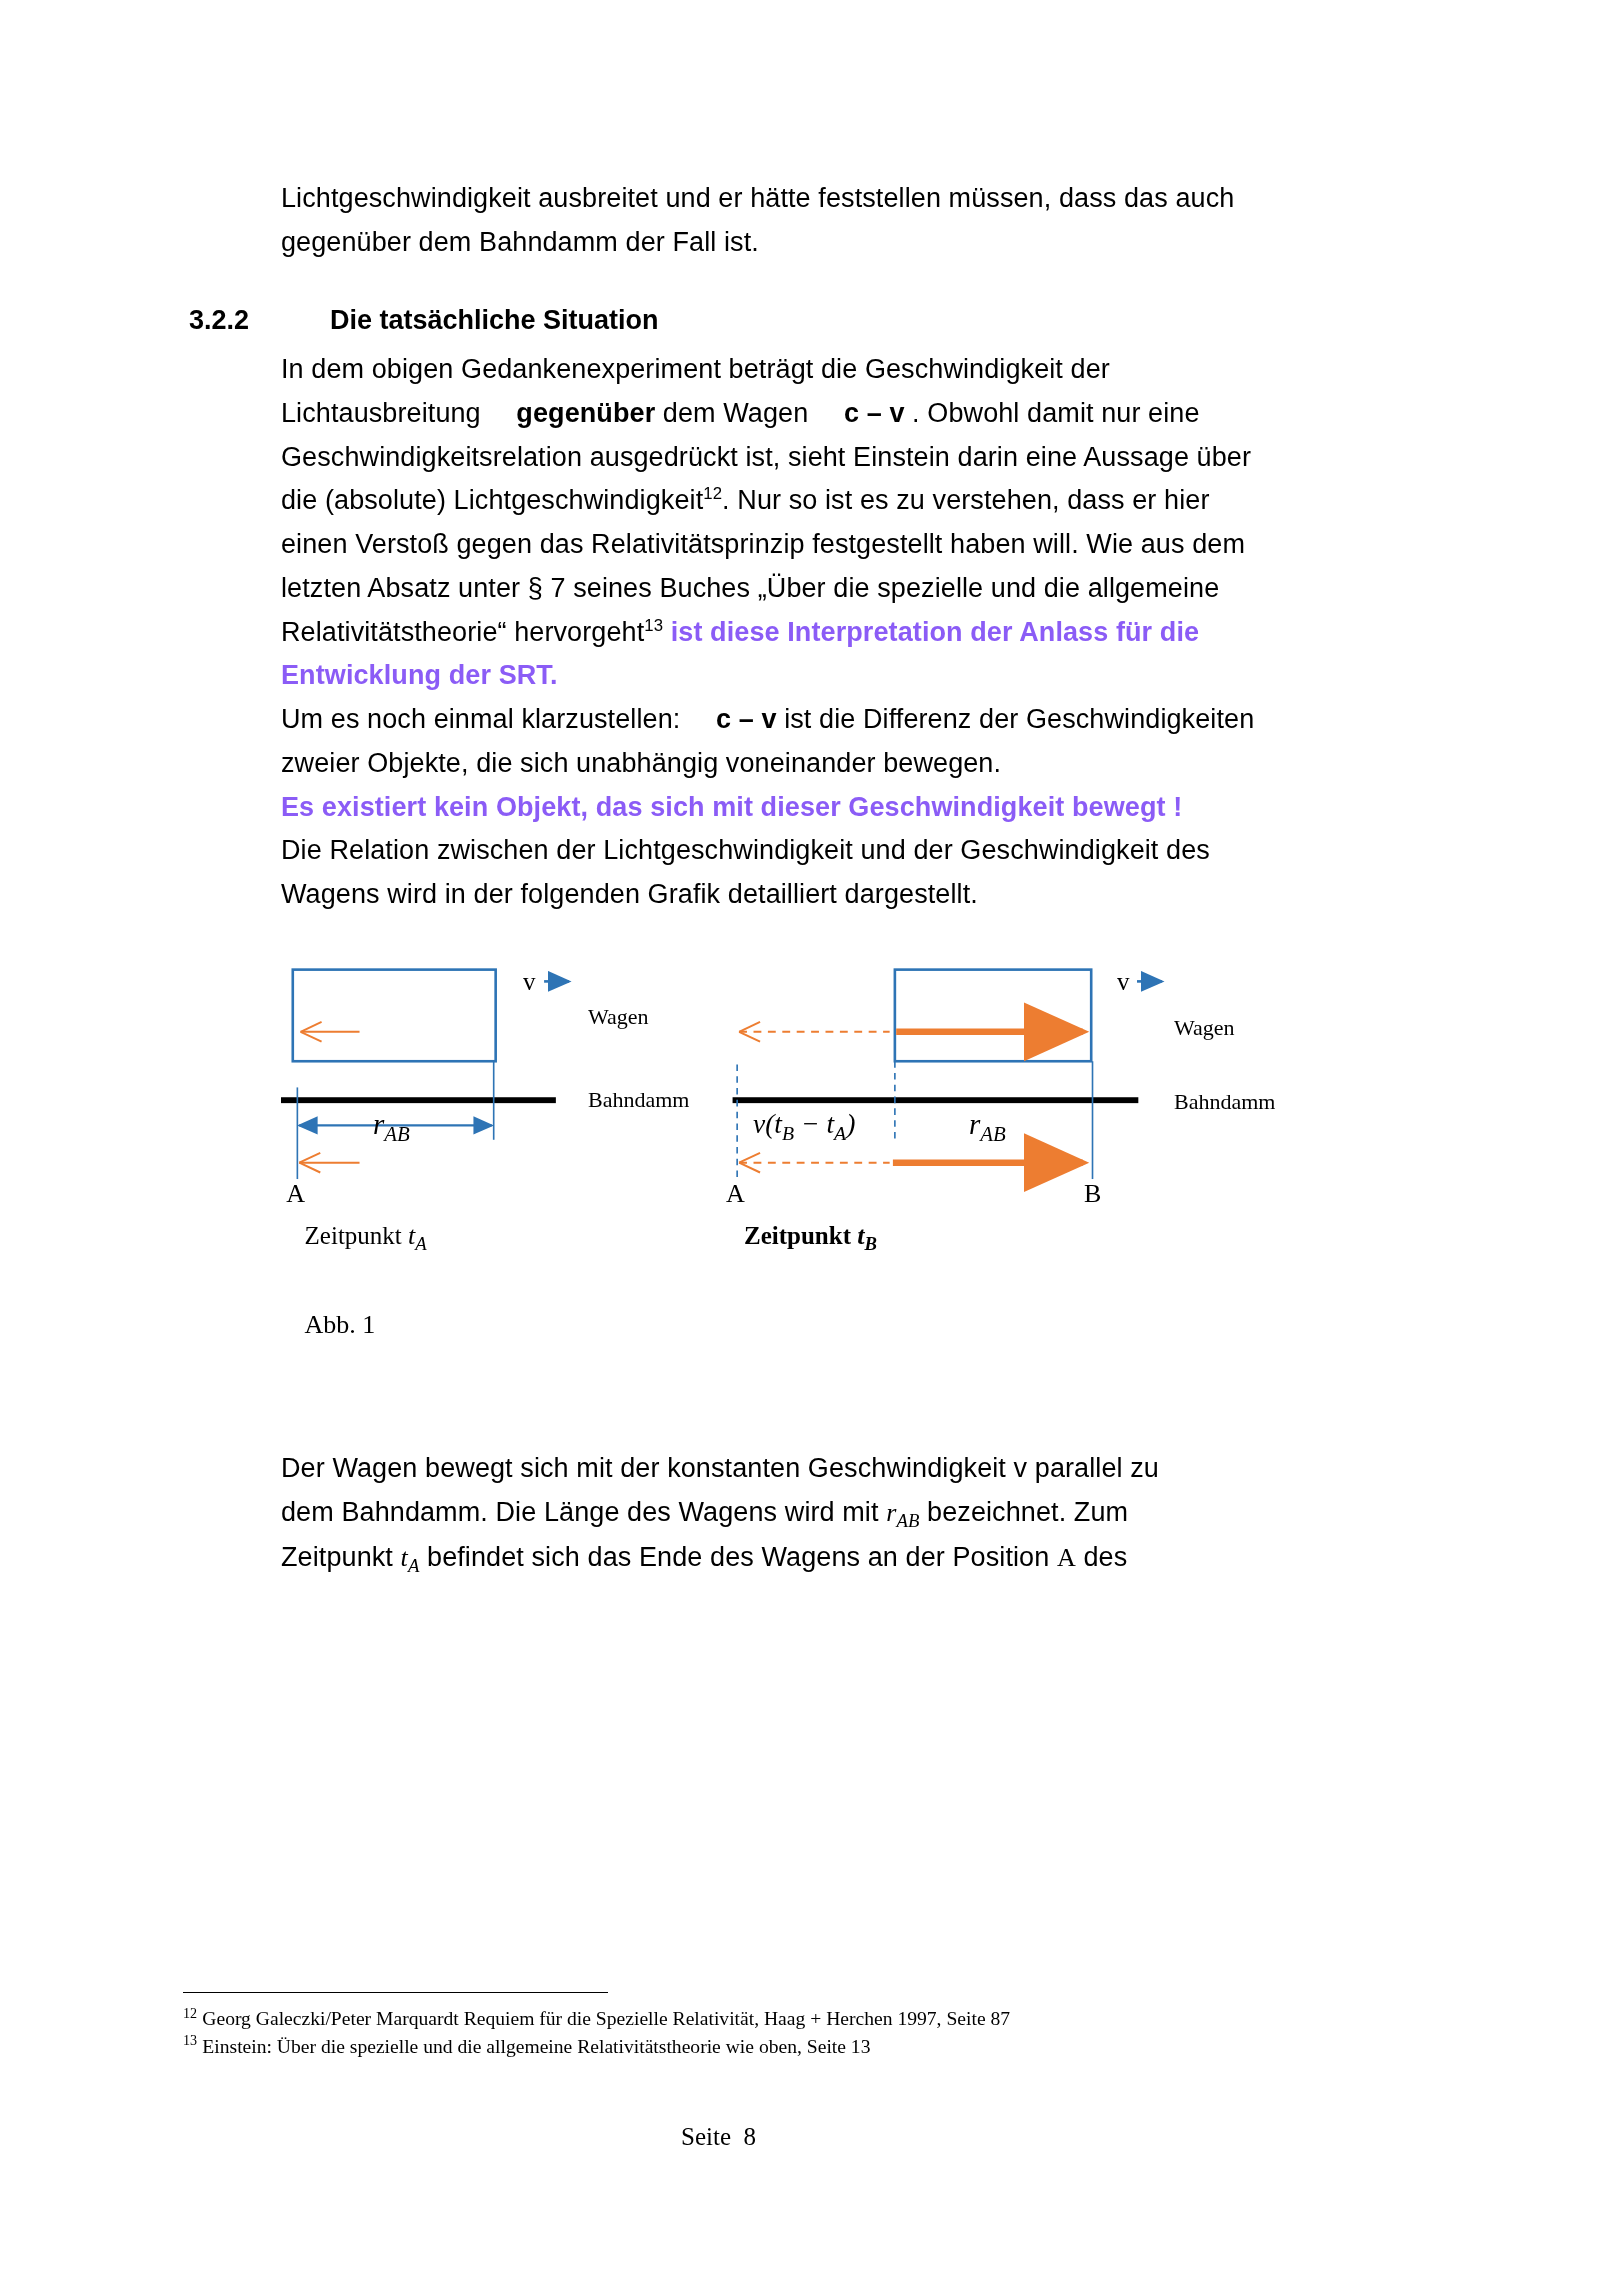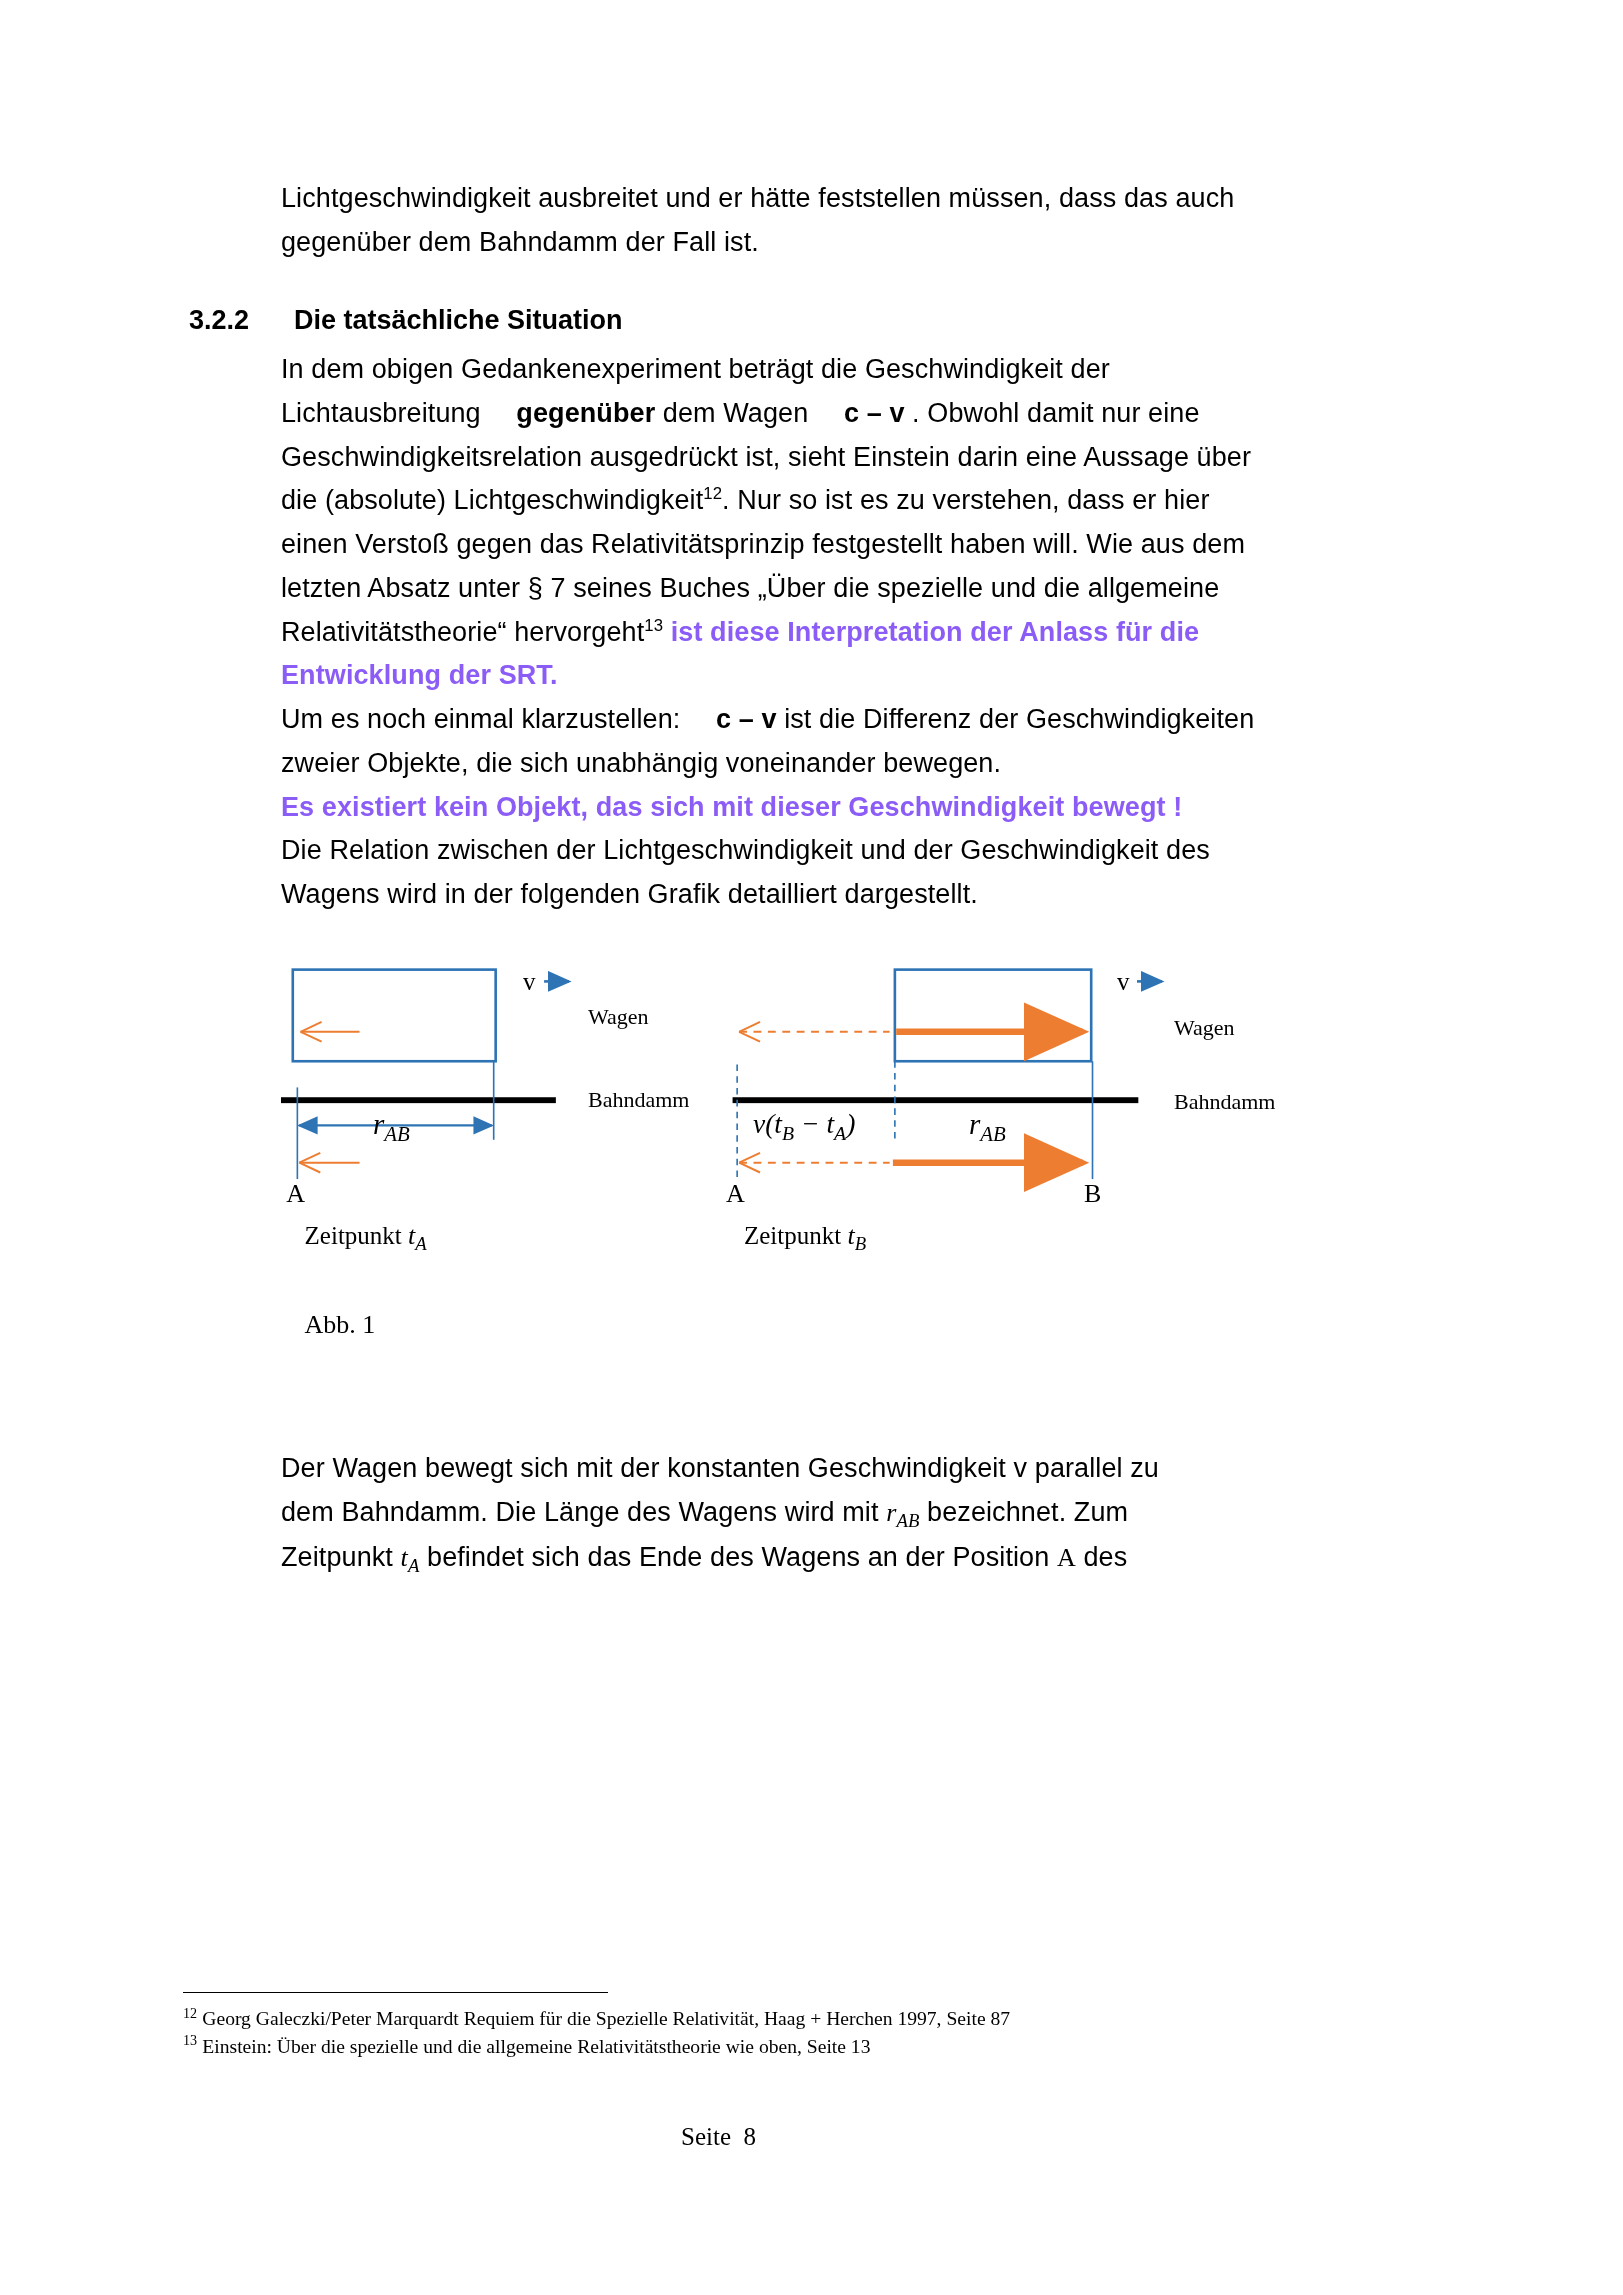--- a/index.html
+++ b/index.html
@@ -34,20 +34,21 @@
     line-height: 1.62;
     margin: 0 0 0 0;
     text-align: left;
     letter-spacing: 0.1px;
   }
   .heading-row {
     display: flex;
     align-items: baseline;
     margin-top: 41px;
     margin-bottom: 11.8px;
+    gap: 36px;
   }
   .heading-num {
     font-size: 27px;
     font-weight: bold;
     width: 105px;
     margin-left: -92px;
   }
   .heading-title {
     font-size: 27px;
     font-weight: bold;
@@ -228,21 +229,21 @@
       <span class="fig-label" style="left:893px; top:52px;">Wagen</span>
       <span class="fig-label" style="left:893px; top:126px;">Bahndamm</span>
       <span class="mathi" style="position:absolute; left:472px; top:145px; font-size:27.5px;">
         <span>v(t</span><span class="sub">B</span><span> − t</span><span class="sub">A</span><span>)</span>
       </span>
       <span class="mathi" style="position:absolute; left:688px; top:145px; font-size:29px;">
         <span>r</span><span class="sub">AB</span>
       </span>
       <span class="fig-label" style="left:445px; top:216px; font-size:26px;">A</span>
       <span class="fig-label" style="left:803px; top:216px; font-size:26px;">B</span>
-      <span class="capt" style="position:absolute; left:463px; top:258px;">
+      <span class="capt" style="position:absolute; left:463px; top:258px;font-weight:bold;">
         <span>Zeitpunkt </span><span class="mathi"><span>t</span><span class="sub">B</span></span>
       </span>
 
       <span class="abb" style="left:23.6px; top:347px;">Abb.  1</span>
     </div>
 
     <p class="body-text" style="margin-top:39px;">
       <span>Der Wagen bewegt sich mit der konstanten Geschwindigkeit    </span><span>v</span><span>   parallel zu</span><br>
       <span>dem Bahndamm. Die Länge des Wagens wird mit  </span><span class="mathi"><span>r</span><span class="sub">AB</span></span><span>  bezeichnet.  Zum</span><br>
       <span>Zeitpunkt  </span><span class="mathi"><span>t</span><span class="sub">A</span></span><span> befindet sich das Ende des Wagens an der Position    </span><span class="mathi" style="font-style:normal;">A</span><span>  des</span>

